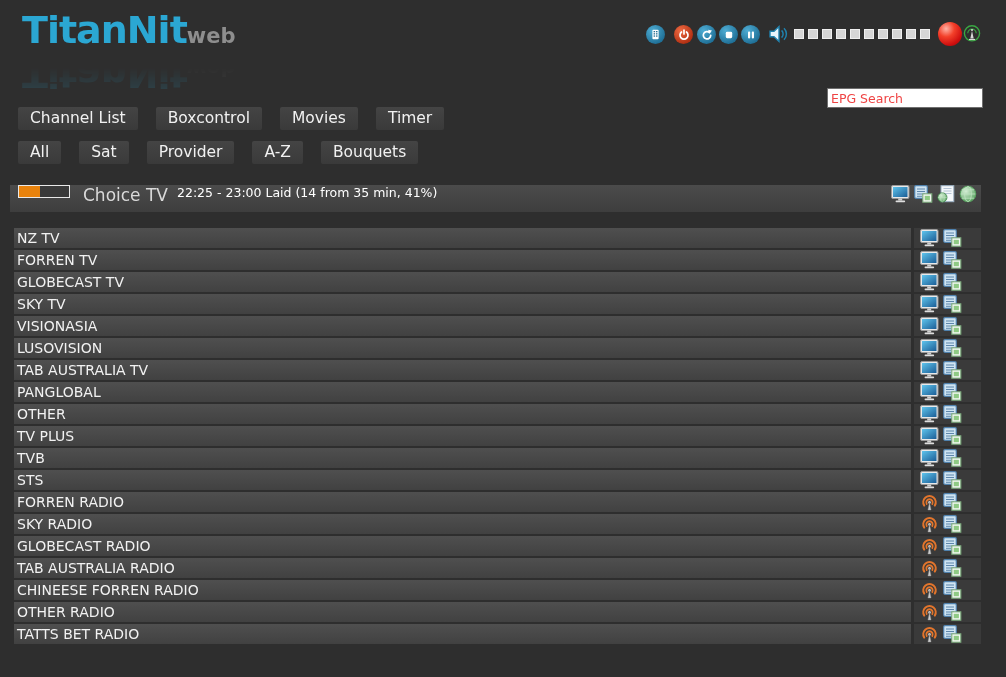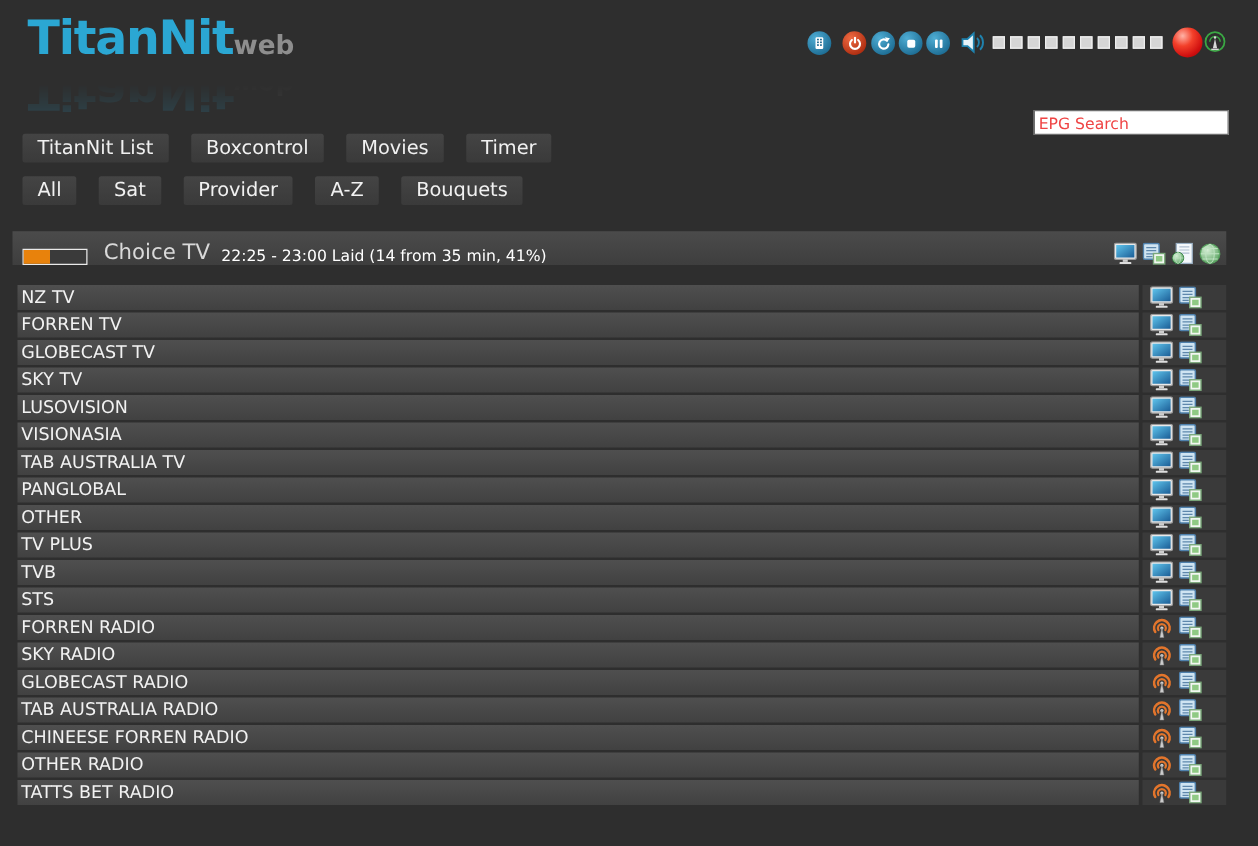--- a/index.html
+++ b/index.html
@@ -35,21 +35,21 @@
         font-size:12.5px;color:#ef4444;padding:1px 3px;}
 
   
   .nav-main{position:absolute;left:18px;top:107px;display:flex;gap:18px;}
   .nav-filters{position:absolute;left:18px;top:141px;display:flex;gap:18px;}
   .btn{background:linear-gradient(#444,#3a3a3a);color:#f1f1f1;font-size:15.5px;line-height:17px;
         padding:3px 12px;border-radius:2px;cursor:pointer;white-space:nowrap;}
 
   
   .now-bar{position:absolute;left:10px;top:185px;width:971px;height:27px;
-        background:linear-gradient(#4b4b4b,#3e3e3e);display:flex;align-items:flex-end;}
+        background:linear-gradient(#4b4b4b,#3e3e3e);display:flex;align-items:flex-start;}
   .progress{margin-left:8px;width:50px;height:11px;border:1px solid #e9e9e9;background:#3a3a3a;}
   .progress-fill{height:100%;background:#e8820c;}
   .now-channel{margin-left:13px;font-size:17px;color:#d9d9d9;white-space:nowrap;}
   .now-epg{margin-left:9px;font-size:12.5px;color:#fff;white-space:nowrap;}
   .now-icons{margin-left:auto;margin-right:4px;display:flex;gap:4px;align-items:center;}
   .now-icons .hicon{cursor:pointer;display:flex;}
 
   
   .channel-list{position:absolute;left:14px;top:228px;width:967px;}
   .ch-row{display:flex;height:20px;margin-bottom:2px;}
@@ -127,21 +127,21 @@
         <path d="M5.8 9.3 a4.2 4.2 0 0 1 8.4 0" fill="none" stroke="#3aa843" stroke-width="1.1"></path>
         <circle cx="10" cy="5.9" r="1" fill="#d8d8d8"></circle>
         <path d="M10 6.8 L8.3 14.6 h3.4 Z" fill="#d8d8d8"></path>
         <rect x="7" y="14.9" width="6" height="1.2" fill="#d8d8d8"></rect>
       </svg>
   </div>
 
   <input class="epg-search" type="text" value="EPG Search" style="">
 
   <div class="nav-main">
-    <div class="btn">TitanNit List</div>
+    <div class="btn">Channel List</div>
     <div class="btn">Boxcontrol</div>
     <div class="btn">Movies</div>
     <div class="btn">Timer</div>
   </div>
   <div class="nav-filters">
     <div class="btn">All</div>
     <div class="btn">Sat</div>
     <div class="btn">Provider</div>
     <div class="btn">A-Z</div>
     <div class="btn">Bouquets</div>
@@ -294,44 +294,44 @@
               <rect x="0.7" y="0.7" width="12.6" height="12.6" rx="1.2" fill="#cfe4f2" stroke="#4f81ad" stroke-width="1.2"></rect>
               <path d="M3 4 h8 M3 6.5 h8 M3 9 h8 M3 11.3 h5" stroke="#5e87ac" stroke-width="1" fill="none"></path>
               <rect x="8.8" y="8.8" width="9" height="8.4" fill="#f2f7f2" stroke="#7aa87a" stroke-width="1.1"></rect>
               <rect x="10.7" y="10.8" width="5.2" height="4.4" fill="#8fca84"></rect>
             </svg>
         </span>
       </div>
     </div>
 
     <div class="ch-row">
+      <div class="ch-name">VISIONASIA</div>
+      <div class="ch-icons">
+        <span class="ricon">
+          <svg width="19" height="18" viewBox="0 0 19 18">
+              <rect x="0.5" y="0.5" width="17.5" height="13" rx="1.5" fill="#e9e9e9" stroke="#9a9a9a"></rect>
+              <rect x="2" y="2" width="14.5" height="10" fill="url(#scr)"></rect>
+              <rect x="7.2" y="13.5" width="4" height="2" fill="#cfcfcf"></rect>
+              <rect x="4.6" y="15.6" width="9.5" height="1.6" rx="0.7" fill="#dedede"></rect>
+            </svg>
+        </span>
+
+        <span class="ricon">
+          <svg width="19" height="18" viewBox="0 0 19 18">
+              <rect x="0.7" y="0.7" width="12.6" height="12.6" rx="1.2" fill="#cfe4f2" stroke="#4f81ad" stroke-width="1.2"></rect>
+              <path d="M3 4 h8 M3 6.5 h8 M3 9 h8 M3 11.3 h5" stroke="#5e87ac" stroke-width="1" fill="none"></path>
+              <rect x="8.8" y="8.8" width="9" height="8.4" fill="#f2f7f2" stroke="#7aa87a" stroke-width="1.1"></rect>
+              <rect x="10.7" y="10.8" width="5.2" height="4.4" fill="#8fca84"></rect>
+            </svg>
+        </span>
+      </div>
+    </div>
+
+    <div class="ch-row">
       <div class="ch-name">LUSOVISION</div>
-      <div class="ch-icons">
-        <span class="ricon">
-          <svg width="19" height="18" viewBox="0 0 19 18">
-              <rect x="0.5" y="0.5" width="17.5" height="13" rx="1.5" fill="#e9e9e9" stroke="#9a9a9a"></rect>
-              <rect x="2" y="2" width="14.5" height="10" fill="url(#scr)"></rect>
-              <rect x="7.2" y="13.5" width="4" height="2" fill="#cfcfcf"></rect>
-              <rect x="4.6" y="15.6" width="9.5" height="1.6" rx="0.7" fill="#dedede"></rect>
-            </svg>
-        </span>
-
-        <span class="ricon">
-          <svg width="19" height="18" viewBox="0 0 19 18">
-              <rect x="0.7" y="0.7" width="12.6" height="12.6" rx="1.2" fill="#cfe4f2" stroke="#4f81ad" stroke-width="1.2"></rect>
-              <path d="M3 4 h8 M3 6.5 h8 M3 9 h8 M3 11.3 h5" stroke="#5e87ac" stroke-width="1" fill="none"></path>
-              <rect x="8.8" y="8.8" width="9" height="8.4" fill="#f2f7f2" stroke="#7aa87a" stroke-width="1.1"></rect>
-              <rect x="10.7" y="10.8" width="5.2" height="4.4" fill="#8fca84"></rect>
-            </svg>
-        </span>
-      </div>
-    </div>
-
-    <div class="ch-row">
-      <div class="ch-name">VISIONASIA</div>
       <div class="ch-icons">
         <span class="ricon">
           <svg width="19" height="18" viewBox="0 0 19 18">
               <rect x="0.5" y="0.5" width="17.5" height="13" rx="1.5" fill="#e9e9e9" stroke="#9a9a9a"></rect>
               <rect x="2" y="2" width="14.5" height="10" fill="url(#scr)"></rect>
               <rect x="7.2" y="13.5" width="4" height="2" fill="#cfcfcf"></rect>
               <rect x="4.6" y="15.6" width="9.5" height="1.6" rx="0.7" fill="#dedede"></rect>
             </svg>
         </span>
 

